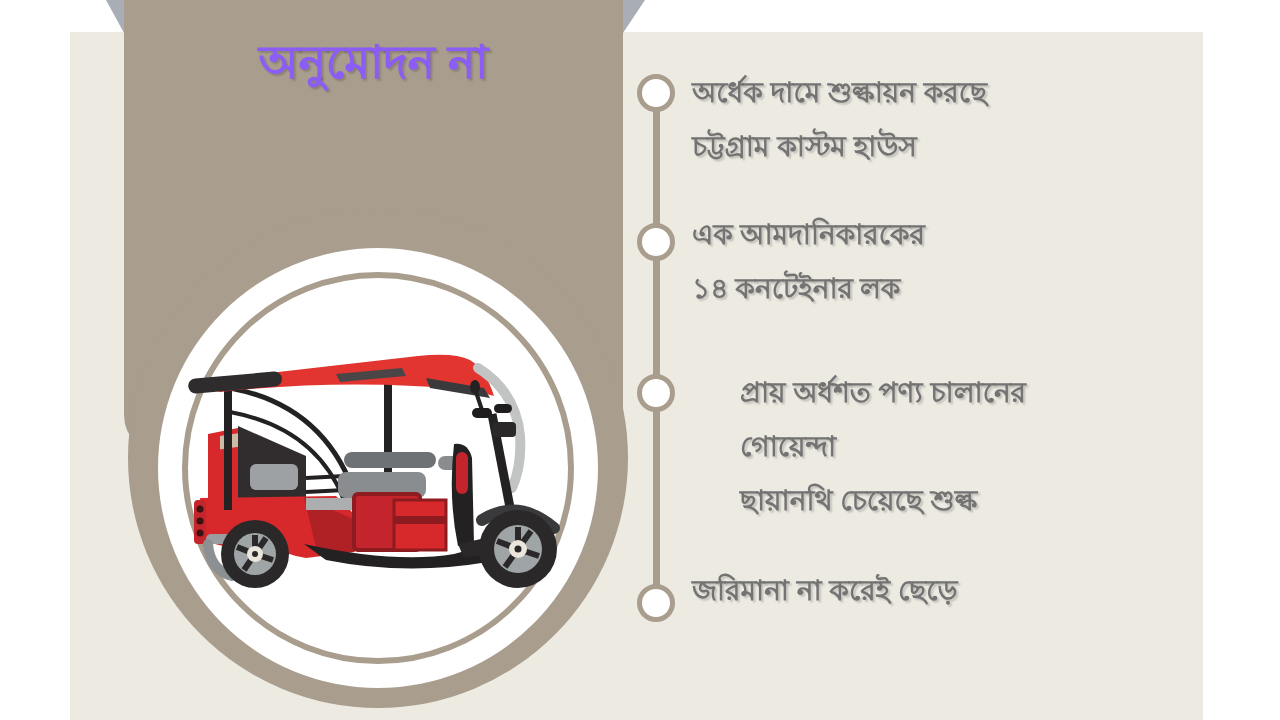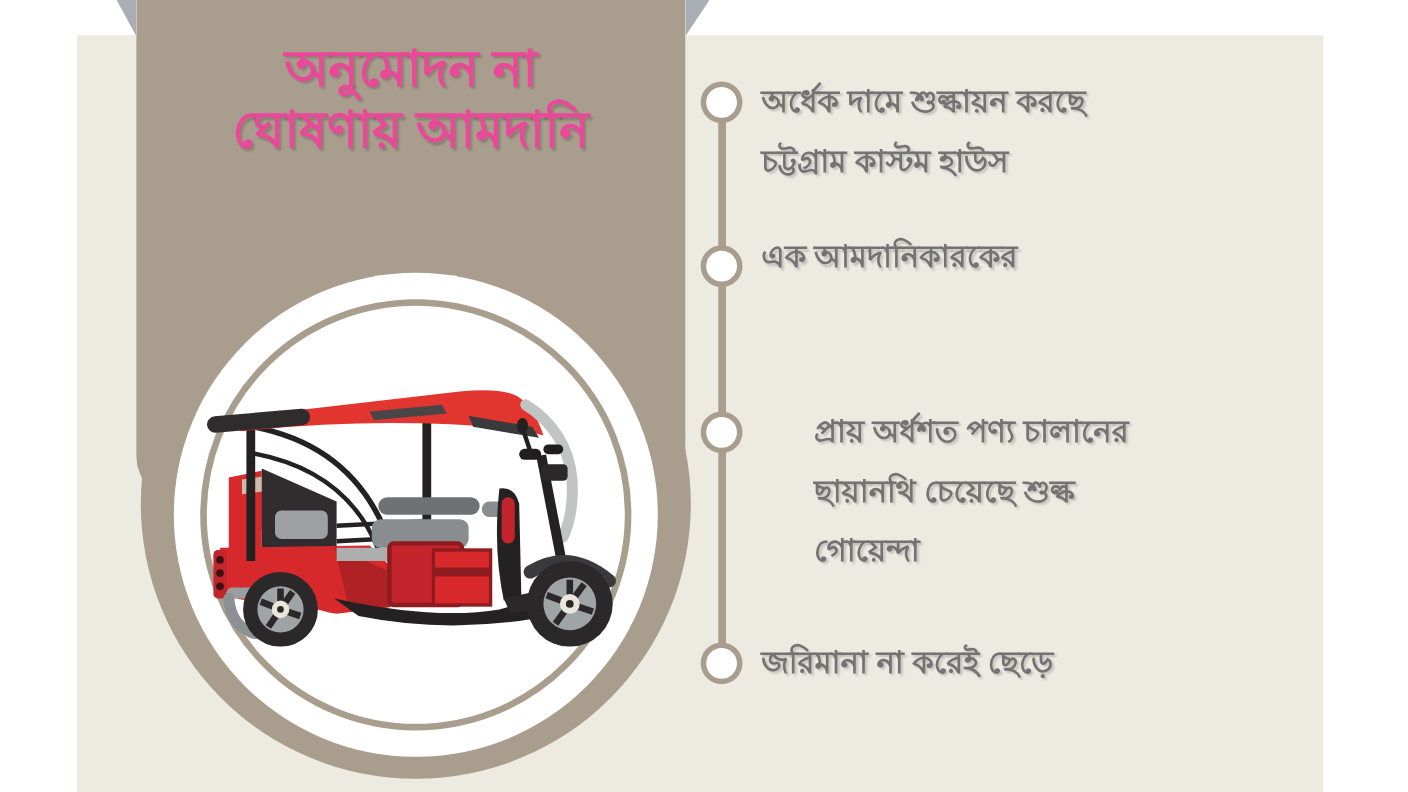--- a/index.html
+++ b/index.html
@@ -14,21 +14,21 @@
   }
   .fold{position:absolute;top:0;height:33px;background:#A9ADB5;z-index:2;}
   .fold-left{left:106px;width:18px;clip-path:polygon(0 0,100% 0,100% 100%);}
   .fold-right{left:623px;width:22px;clip-path:polygon(0 0,100% 0,0 100%);}
   .panel{
     position:absolute;left:124px;top:0;width:499px;height:455px;
     background:#A99D8D;border-radius:0 0 40px 40px;z-index:3;
   }
   .panel-title{
     position:absolute;left:124px;top:34px;width:499px;z-index:4;
-    color:#ec4899;font-weight:bold;font-size:46px;line-height:56px;
+    color:#8b5cf6;font-weight:bold;font-size:46px;line-height:56px;
     text-align:center;text-shadow:2px 2px 2px rgba(0,0,0,0.18);
   }
   .big-taupe-circle{
     position:absolute;left:128px;top:208px;width:500px;height:500px;
     border-radius:50%;background:#A99D8D;z-index:3;
   }
   .white-circle{
     position:absolute;left:158px;top:248px;width:440px;height:440px;
     border-radius:50%;background:#FFFFFF;z-index:4;
   }
@@ -46,37 +46,36 @@
     position:absolute;width:38px;height:38px;box-sizing:border-box;
     border:5px solid #A99D8D;background:#FFFFFF;border-radius:50%;z-index:5;
     left:637px;
   }
   .dot-1{top:74px;} .dot-2{top:223px;} .dot-3{top:374px;} .dot-4{top:584px;}
   .tl-item{
     position:absolute;left:692px;width:505px;z-index:5;
     color:#737373;font-weight:bold;font-size:28px;line-height:54px;
     text-shadow:2px 2px 2px rgba(0,0,0,0.18);
   }
-  .item-1{top:66px;} .item-2{top:208px;font-family:Liberation Serif, serif;} .item-3{top:366px;margin-left:48px;} .item-4{top:576px;}
+  .item-1{top:66px;} .item-2{top:208px;font-family:Liberation Serif, serif;} .item-3{top:366px;margin-left:48px;} .item-4{top:564px;}
 </style>
 </head>
 <body>
 
 <div class="page">
 
   <div class="card"></div>
 
   <div class="fold fold-left"></div>
   <div class="fold fold-right"></div>
 
   <div class="panel"></div>
 
   <div class="panel-title">
     <div>অনুমোদন না</div>
-    <div>ঘোষণায় আমদানি</div>
   </div>
 
   <div class="big-taupe-circle"></div>
   <div class="white-circle"></div>
   <div class="thin-ring"></div>
 
   <div class="rickshaw-wrap">
     <svg viewBox="0 0 376 240" width="376" height="240">
 
       <g>
@@ -177,23 +176,24 @@
   <div class="timeline-dot dot-2"></div>
   <div class="timeline-dot dot-3"></div>
   <div class="timeline-dot dot-4"></div>
 
   <div class="tl-item item-1">
     <div>অর্ধেক দামে শুল্কায়ন করছে</div>
     <div>চট্টগ্রাম কাস্টম হাউস</div>
   </div>
   <div class="tl-item item-2">
     <div>এক আমদানিকারকের</div>
+    <div>১৪ কনটেইনার লক</div>
   </div>
   <div class="tl-item item-3">
     <div>প্রায় অর্ধশত পণ্য চালানের</div>
+    <div>গোয়েন্দা</div>
     <div>ছায়ানথি চেয়েছে শুল্ক</div>
-    <div>গোয়েন্দা</div>
   </div>
   <div class="tl-item item-4">
     <div>জরিমানা না করেই ছেড়ে</div>
   </div>
 
 </div>
 
 </body></html>

